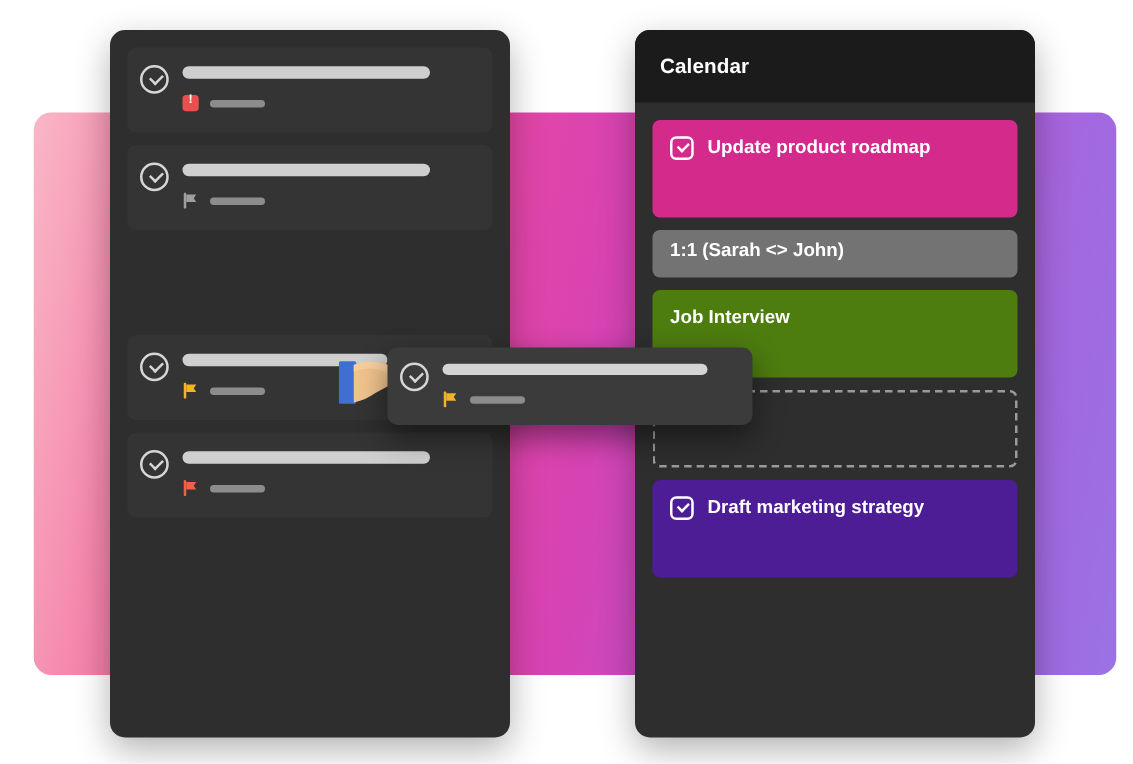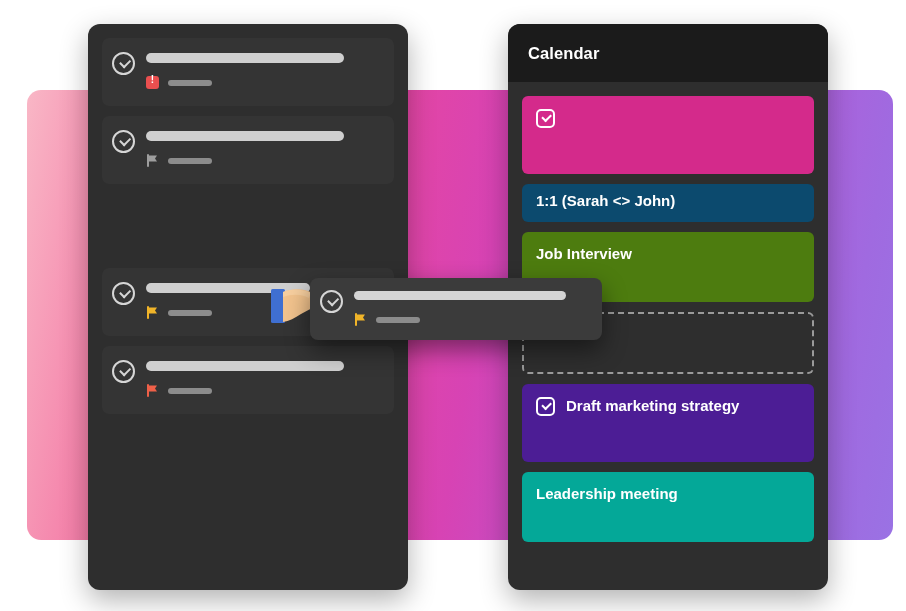--- a/index.html
+++ b/index.html
@@ -279,34 +279,32 @@
       </div>
   </section>
 
   <section class="panel" id="calendar-panel">
     <div class="panel-header">
       <span class="panel-title">Calendar</span>
     </div>
     <div class="panel-body" id="calendar-list">
         <div class="event pink h-tall" style="background: rgb(212, 42, 139);">
           <span class="evt-check"></span>
-        </div>
-        <div class="event teal h-short" style="background: #0c4a6e;">
+          <span class="evt-label">Update product roadmap</span>
+        </div>
+        <div class="event teal h-short" style="background: #737373;">
           <span class="evt-label">1:1 (Sarah &lt;&gt; John)</span>
         </div>
         <div class="event pink h-mid" style="background: #4d7c0f;">
           <span class="evt-label">Job Interview</span>
         </div>
         <div class="drop-zone"></div>
         <div class="event pink h-tall" style="background: #4c1d95;">
           <span class="evt-check"></span>
           <span class="evt-label">Draft marketing strategy</span>
-        </div>
-        <div class="event teal h-mid" style="background: rgb(4, 168, 152);">
-          <span class="evt-label">Leadership meeting</span>
         </div>
       </div>
   </section>
 
   <div id="hand-cursor">
     <svg viewBox="0 0 62 44" width="62" height="44" xmlns="http://www.w3.org/2000/svg">
       <rect x="0" y="5" width="14" height="34" rx="1.5" fill="#3f6fd1"></rect>
       <path d="M12 8 C22 4, 34 4, 44 10 C48 13, 48 20, 43 23 L30 30 C24 34, 18 37, 12 38 Z" fill="#f2c38d"></path>
       <path d="M12 8 C22 4, 32 5, 40 9 L38 14 C30 10, 21 10, 12 13 Z" fill="#f7cf9f"></path>
     </svg>

